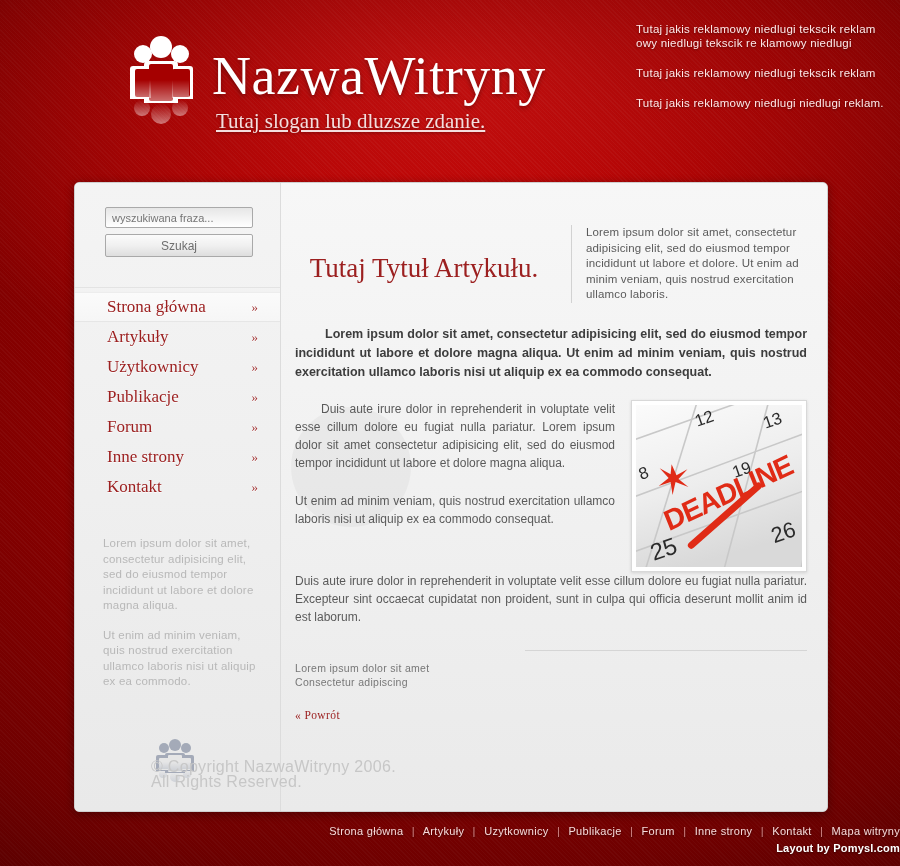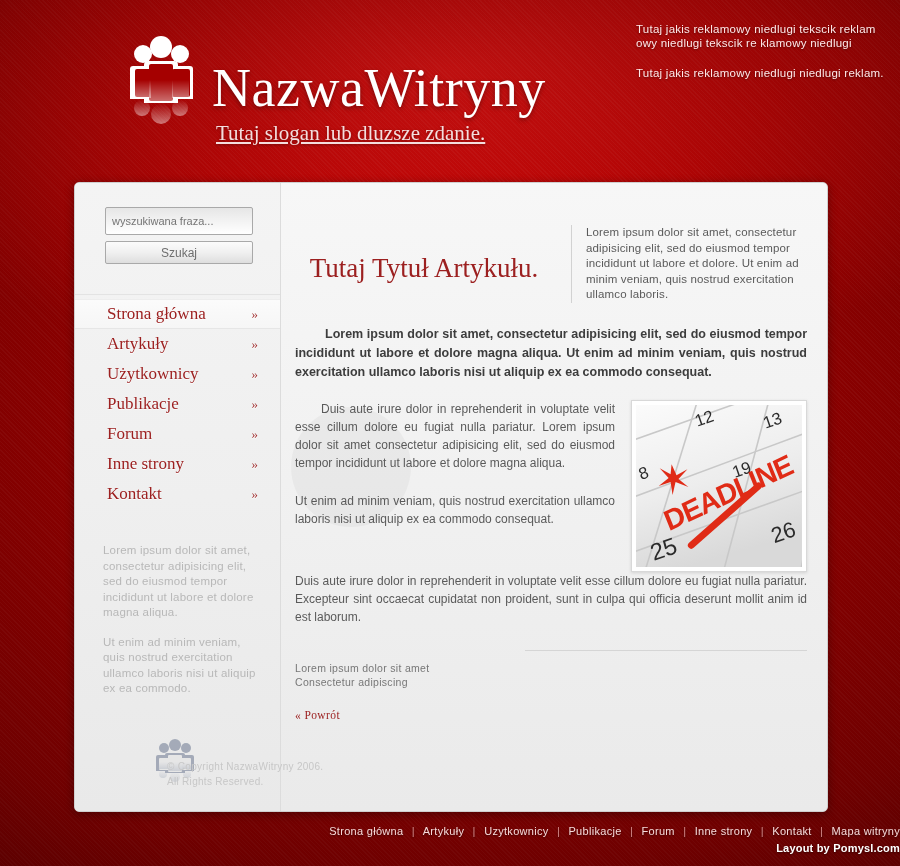--- a/index.html
+++ b/index.html
@@ -42,21 +42,21 @@
   
   .header {
     position: absolute;
     left: 0; top: 0;
     width: 900px; height: 172px;
   }
   .logo-block {
     position: absolute;
     left: 128px; top: 30px;
     display: flex;
-    align-items: flex-end;
+    align-items: center;
   }
   .logo-mark {
     width: 66px;
     height: 112px;
     position: relative;
     margin-top: 4px;
   }
   .logo-mark svg { display: block; }
 
   .logo-text-wrap {
@@ -134,21 +134,21 @@
     border-right: 1px solid #dcdcdc;
     background: linear-gradient(180deg, #f4f4f4 0%, #efefef 50%, #e9e9e9 100%);
   }
   .search-area {
     padding: 24px 16px 0 30px;
   }
   .search-input {
     display: block;
     box-sizing: border-box;
     width: 148px;
-    height: 28px;
+    height: 21px;
     padding: 2px 6px;
     font-family: "Liberation Sans", sans-serif;
     font-size: 11px;
     color: #8d8d8d;
     border: 1px solid #a9a9a9;
     border-radius: 2px;
     background: linear-gradient(180deg, #e6e6e6 0%, #f4f4f4 55%, #ffffff 100%);
     outline: none;
   }
   .search-button {
@@ -322,22 +322,22 @@
     margin-top: 20px;
     font-size: 11.5px;
     color: #9c2020;
     letter-spacing: 0.4px;
     cursor: pointer;
     font-family: Liberation Serif, serif;
   }
 
   .copyright {
     position: absolute;
-    left: 92px; bottom: 22px;
-    font-size: 10px;
+    left: 76px; bottom: 22px;
+    font-size: 16px;
     line-height: 15px;
     color: #c7c7c7;
     letter-spacing: 0.3px;
   }
 
   
   .footer {
     position: absolute;
     left: 0; bottom: 0;
     width: 900px;
@@ -407,20 +407,21 @@
       </svg>
     </div>
     <div class="logo-text-wrap">
       <div class="site-title">NazwaWitryny</div>
       <div class="site-slogan">Tutaj slogan lub dluzsze zdanie.</div>
     </div>
   </div>
 
   <div class="ads">
     <div class="ad-block">Tutaj jakis reklamowy niedlugi tekscik reklam owy niedlugi tekscik re klamowy niedlugi</div>
+    <div class="ad-block">Tutaj jakis reklamowy niedlugi tekscik reklam</div>
     <div class="ad-block">Tutaj jakis reklamowy niedlugi niedlugi reklam.</div>
   </div>
 </div>
 
 <div class="panel">
  <div class="panel-inner">
   <div class="watermark-circle"></div>
 
   <div class="sidebar">
 

